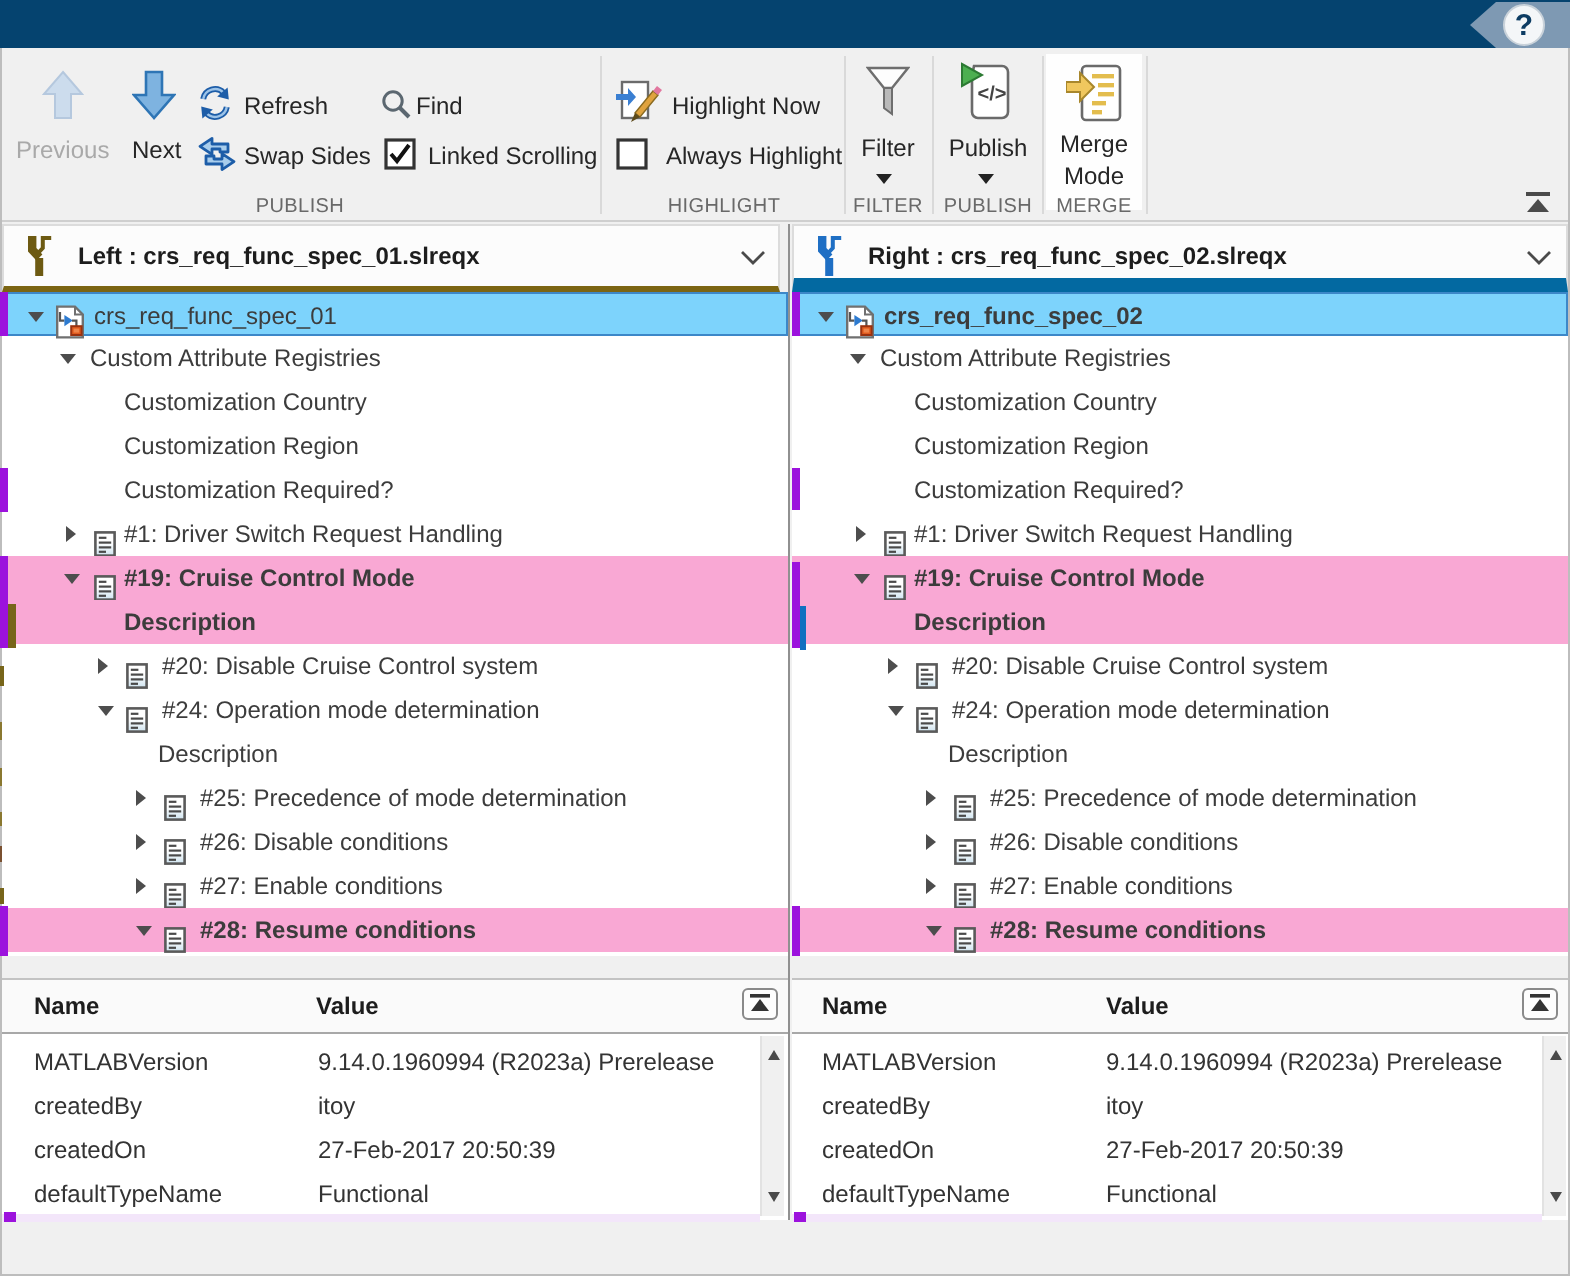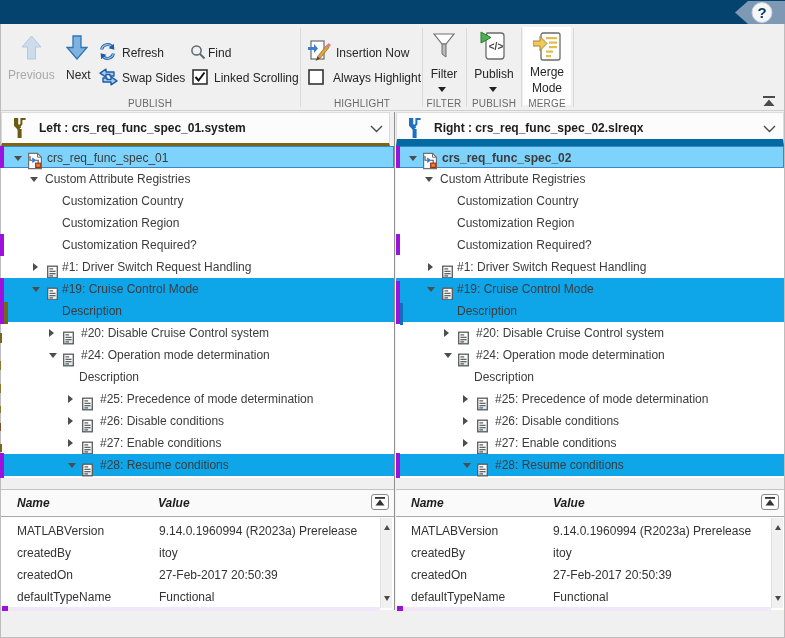--- a/index.html
+++ b/index.html
@@ -20,30 +20,30 @@
 .tlabel { position:absolute; height:16px; line-height:16px; white-space:nowrap; }
 .dis { color:#a9a9a9; }
 
 
 .phead { position:absolute; top:112px; height:34px; background:#fcfcfc; border:1px solid #dcdcdc; }
 .phead .ptitle { position:absolute; top:0; height:30px; line-height:30px; font-weight:bold; font-size:12px; color:#1d1d1d; white-space:nowrap; }
 
 
 .tree { position:absolute; top:146px; height:332px; background:#fff; }
 .trow { position:absolute; height:22px; width:100%; line-height:22px; font-size:12px; color:#3c3c3c; white-space:nowrap; }
-.lav { background:#0ea5e9; }
+.lav { background:#f9a8d4;font-weight:bold; }
 .sel { border:1px solid #3c87c8; background:#7dd3fc; }
 .titem { position:absolute; top:0; height:22px; line-height:22px; }
 .caret-c { position:absolute; top:7px; width:0; height:0; border-left:5px solid #4d4d4d; border-top:4px solid transparent; border-bottom:4px solid transparent; }
 .caret-e { position:absolute; top:9px; width:0; height:0; border-top:5.5px solid #4d4d4d; border-left:4px solid transparent; border-right:4px solid transparent; }
 .mark { position:absolute; }
 
 
 .tbl { position:absolute; top:489px; height:121px; background:#fff; border-top:1px solid #c3c3c3; }
-.thead { position:absolute; left:0; top:0; width:100%; height:27px; background:#fafafa; border-bottom:1px solid #a8a8a8; font-weight:bold; font-size:12px; color:#1d1d1d; line-height:26px;font-style:italic; }
+.thead { position:absolute; left:0; top:0; width:100%; height:27px; background:#fafafa; border-bottom:1px solid #a8a8a8; font-weight:bold; font-size:12px; color:#1d1d1d; line-height:26px; }
 .tr { position:absolute; height:22px; line-height:22px; font-size:12px; color:#333; white-space:nowrap; }
 .colbtn { position:absolute; top:4px; width:18px; height:16px; background:#fdfdfd; border:1px solid #8a8a8a; border-radius:3px; }
 .sbar { position:absolute; top:28px; width:12px; height:90px; background:#f0f0f0; border-left:1px solid #e2e2e2; }
 .sup { position:absolute; left:2.5px; top:7px; width:0; height:0; border-bottom:5.5px solid #4a4a4a; border-left:3.5px solid transparent; border-right:3.5px solid transparent; }
 .sdn { position:absolute; left:2.5px; bottom:7px; width:0; height:0; border-top:5.5px solid #4a4a4a; border-left:3.5px solid transparent; border-right:3.5px solid transparent; }
 .lavline { position:absolute; top:117px; height:4px; background:#f3e6fa; }
 .psq { position:absolute; top:116px; width:6px; height:5px; background:#9c12dd; }
 
 
 #legend { position:absolute; left:0; top:611px; width:785px; height:27px; background:#f2f2f2; border-top:1px solid #d8d8d8; font-size:14px; color:#141414; }
@@ -111,21 +111,21 @@
 
     <div class="sep" style="left:300px"></div>
 
     <svg class="abs" style="left:308px;top:16px" width="23" height="23" viewBox="0 0 23 23">
       <rect x="3" y="1" width="13" height="18" fill="#fff" stroke="#6b6b6b" stroke-width="1.2"></rect>
       <polygon points="0,7 6,7 6,4 10,8.5 6,13 6,10 0,10" fill="#3a7fd2"></polygon>
       <polygon points="9.5,16.5 18.5,5.5 21,7.5 12,18.5" fill="#e0a33e" stroke="#8a6a20" stroke-width=".7"></polygon>
       <polygon points="7.5,21 9.5,16.5 12,18.5" fill="#5d4a1a"></polygon>
       <polygon points="18.5,5.5 20.5,3 23,5 21,7.5" fill="#e2779f"></polygon>
     </svg>
-    <div class="tlabel" style="left:336px;top:21px">Insertion Now</div>
+    <div class="tlabel" style="left:336px;top:21px">Highlight Now</div>
     <svg class="abs" style="left:308px;top:45px" width="16" height="16" viewBox="0 0 16 16">
       <rect x="1" y="1" width="14" height="14" fill="#fff" stroke="#333" stroke-width="1.6"></rect>
     </svg>
     <div class="tlabel" style="left:333px;top:46px">Always Highlight</div>
     <div class="glabel" style="left:302px">HIGHLIGHT</div>
 
     <div class="sep" style="left:422px"></div>
 
     <svg class="abs" style="left:433px;top:9px" width="22" height="28" viewBox="0 0 22 28">
       <polygon points="1,1 21,1 13,11 9,11" fill="#fdfdfd" stroke="#6e6e6e" stroke-width="1.2"></polygon>
@@ -169,21 +169,21 @@
       <polygon points="7,3.5 12.5,10 1.5,10" fill="#4a4a4a"></polygon>
     </svg>
   </div>
 
   <div class="phead" style="left:1px;width:389px;border-bottom:3px solid #7c6513">
     <svg class="abs" style="left:9px;top:5px" width="17" height="20" viewBox="0 0 17 20">
       <path d="M3 0 h4.2 v6 l3 3.2 -3 3 -4.2 -4.4 z" fill="#6d5a12"></path>
       <path d="M14.6 1 h-4.2 v5 l-3 3.2" fill="none" stroke="#6d5a12" stroke-width="2"></path>
       <rect x="6.6" y="11" width="4" height="9" fill="#6d5a12"></rect>
     </svg>
-    <div class="ptitle" style="left:37px">Left : crs_req_func_spec_01.system</div>
+    <div class="ptitle" style="left:37px">Left : crs_req_func_spec_01.slreqx</div>
     <svg class="abs" style="left:368px;top:12px" width="13" height="8" viewBox="0 0 13 8">
       <path d="M1 1 L6.5 6.5 L12 1" fill="none" stroke="#4a4a4a" stroke-width="1.4"></path>
     </svg>
   </div>
   <div class="phead" style="left:396px;width:388px;border-bottom:7px solid #0369a1">
     <svg class="abs" style="left:9px;top:5px" width="17" height="20" viewBox="0 0 17 20">
       <path d="M3 0 h4.2 v6 l3 3.2 -3 3 -4.2 -4.4 z" fill="#1f6fc4"></path>
       <path d="M14.6 1 h-4.2 v5 l-3 3.2" fill="none" stroke="#1f6fc4" stroke-width="2"></path>
       <rect x="6.6" y="11" width="4" height="9" fill="#1f6fc4"></rect>
     </svg>

